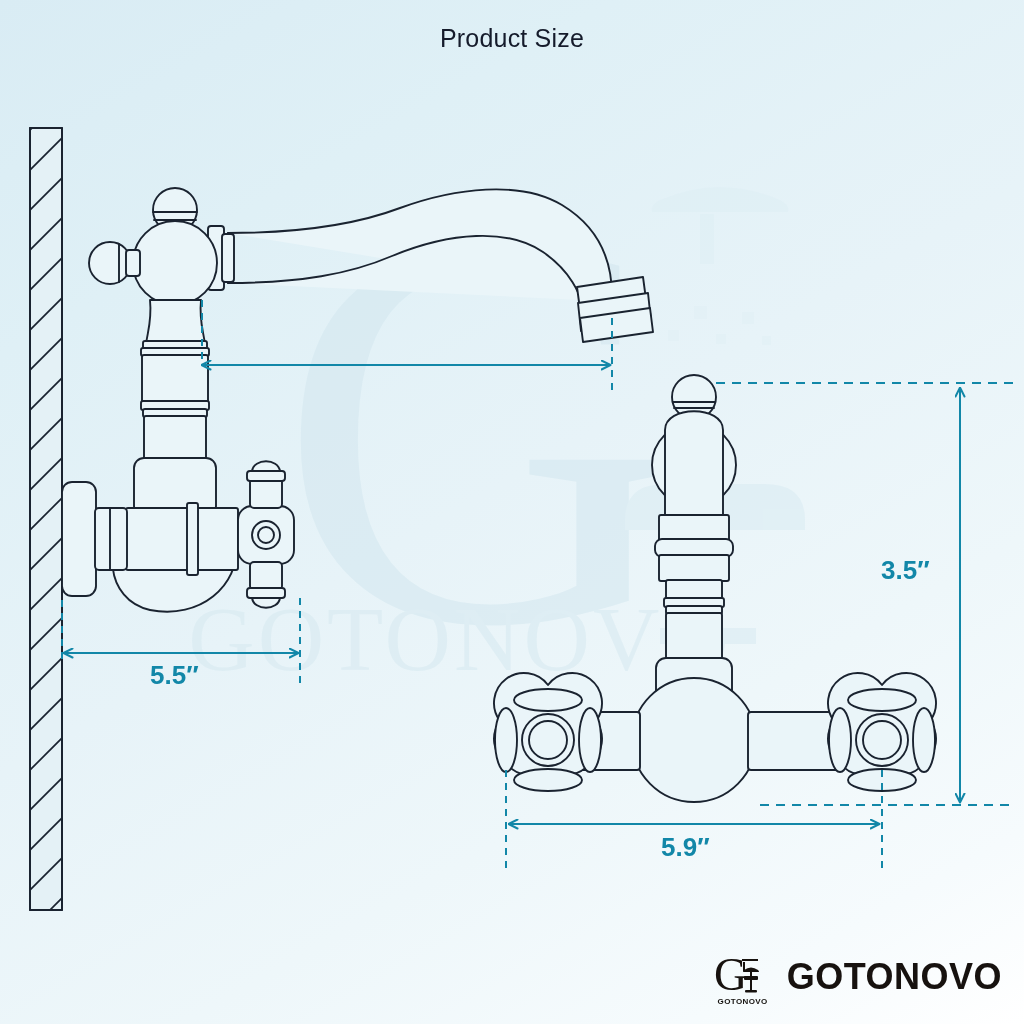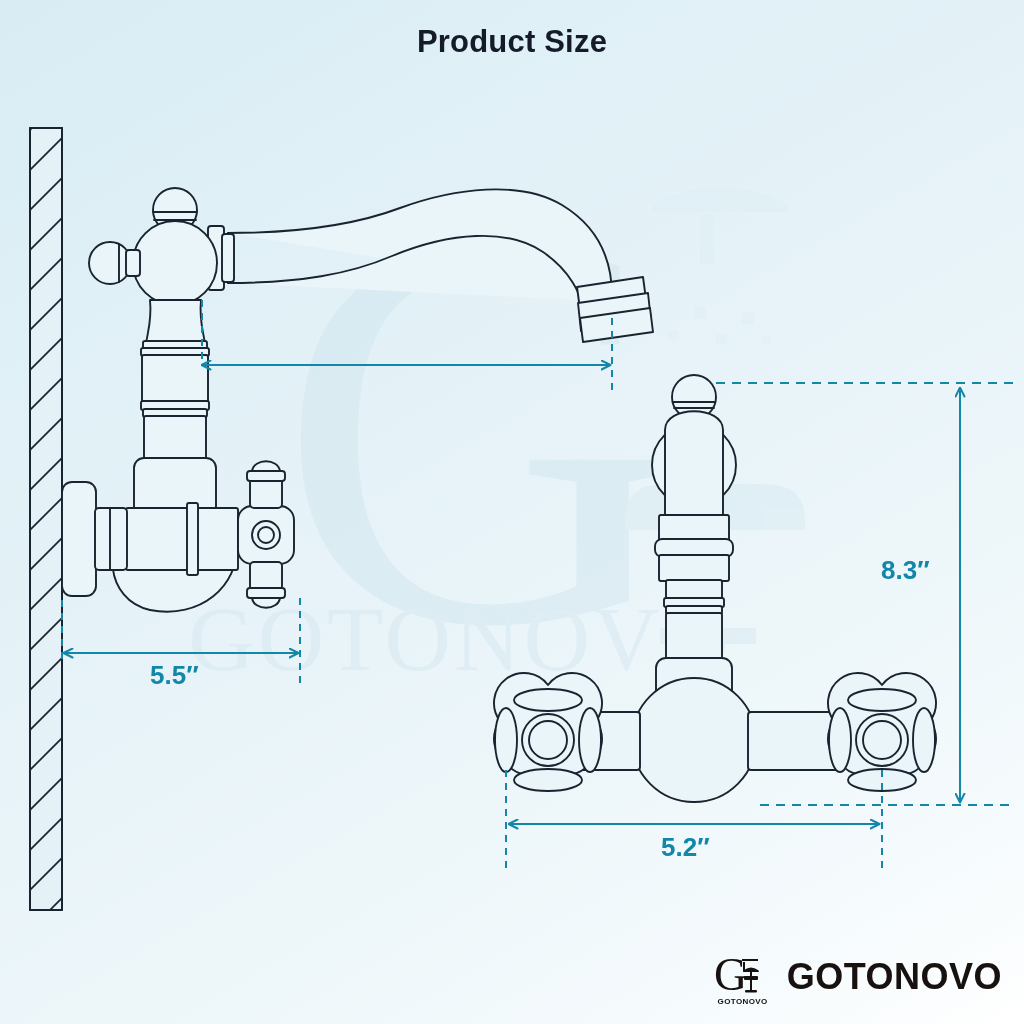--- a/index.html
+++ b/index.html
@@ -10,21 +10,21 @@
   }
   #stage{
     position:relative;width:1024px;height:1024px;
     background:
       linear-gradient(150deg,#d9ecf4 0%, #dff0f6 22%, #e7f3f8 48%, #eef7fa 70%, #f6fbfd 88%, #ffffff 100%);
     overflow:hidden;
   }
   
   #title{
     position:absolute;left:0;top:24px;width:1024px;text-align:center;
-    font-size:31px;font-weight:bold;color:#151b2b;letter-spacing:.2px;
+    font-size:25px;font-weight:normal;color:#151b2b;letter-spacing:.2px;
   }
   
   #watermark{
     position:absolute;left:0;top:0;width:1024px;height:1024px;
     pointer-events:none;
   }
   
   #draw{position:absolute;left:0;top:0;width:1024px;height:1024px;}
   
   .dimlabel{
@@ -284,22 +284,22 @@
       <line x1="760" y1="805" x2="1014" y2="805" stroke-dasharray="9 7"></line>
       <line x1="960" y1="388" x2="960" y2="802" marker-start="url(#ar-start)" marker-end="url(#ar-end)"></line>
 
       <line x1="506" y1="770" x2="506" y2="868" stroke-dasharray="7 6"></line>
       <line x1="882" y1="770" x2="882" y2="868" stroke-dasharray="7 6"></line>
       <line x1="509" y1="824" x2="879" y2="824" marker-start="url(#ar-start)" marker-end="url(#ar-end)"></line>
     </g>
   </svg>
 
   <div class="dimlabel" id="lbl-depth">5.5″</div>
-  <div class="dimlabel" id="lbl-height">8.3″</div>
-  <div class="dimlabel" id="lbl-width">5.2″</div>
+  <div class="dimlabel" id="lbl-height">3.5″</div>
+  <div class="dimlabel" id="lbl-width">5.9″</div>
 
   <div id="logo">
     <div id="logo-mark">
       <svg viewBox="0 0 60 58" width="60" height="58">
         <text x="1" y="42" font-family="Liberation Serif, serif" font-size="46" fill="#17120f">G</text>
         <g fill="#17120f">
           <path d="M31 22 q7 -5 14 0 q1 1 1 2 h-16 q0 -1 1 -2 z"></path>
           <rect x="37" y="24" width="2" height="4"></rect>
           <rect x="31" y="28" width="14" height="4" rx="1"></rect>
           <rect x="37" y="32" width="2" height="10"></rect>

